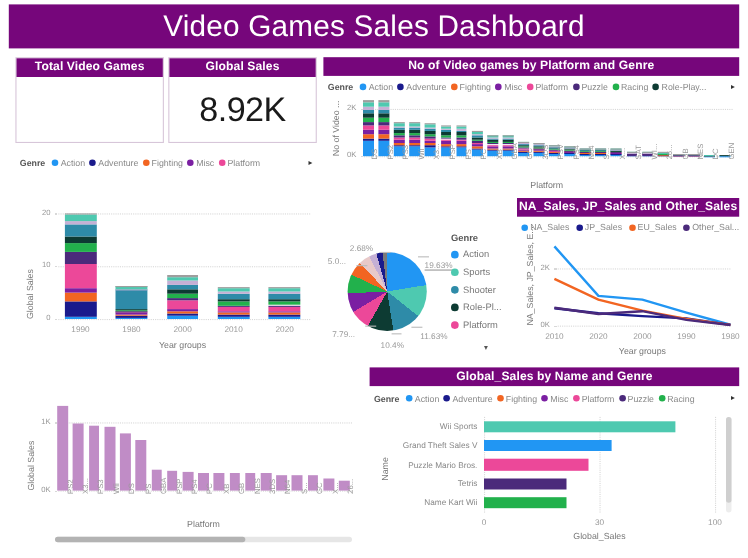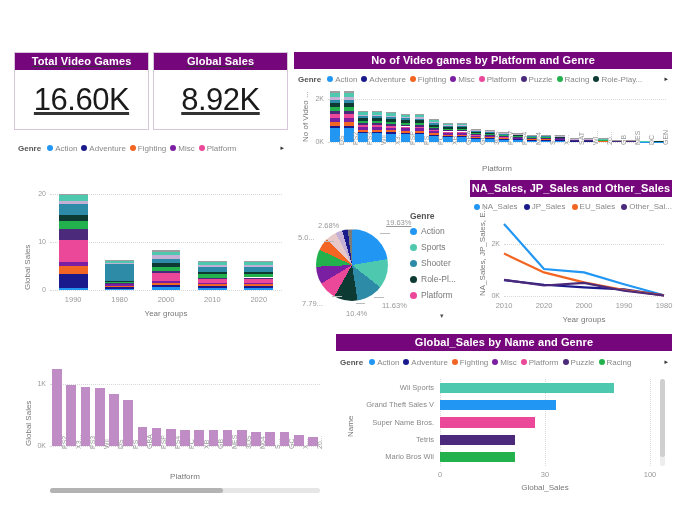--- a/index.html
+++ b/index.html
@@ -20,21 +20,21 @@
 
   
   .card{position:absolute;background:#fff;box-sizing:border-box;}
   .card-title{
     background:#76067b;color:#fff;font-size:11px;font-weight:bold;
     text-align:center;line-height:17px;height:17px;letter-spacing:.1px;
     white-space:nowrap;overflow:hidden;
   }
 
   
-  .kpi{border:1px solid #d7c6d9;text-decoration:underline;}
+  .kpi{border:1px solid #d7c6d9;}
   .kpi .kpi-body{
     display:flex;align-items:center;justify-content:center;
     height:calc(100% - 17px);
   }
   .kpi .kpi-value{font-size:31px;font-weight:300;color:#1a1a1a;letter-spacing:-0.5px;}
 
   
   .legend{display:flex;align-items:center;gap:4px;font-size:8px;color:#888;padding-left:4px;
           white-space:nowrap;overflow:hidden;}
   .legend .lg-title{font-weight:bold;color:#555;margin-right:2px;}
@@ -79,26 +79,26 @@
 
   
   .hbar{position:absolute;left:0;}
   .hlabel{position:absolute;font-size:7.5px;color:#888;text-align:right;white-space:nowrap;}
 </style>
 </head>
 <body>
 
 <div class="dash">
 
+  <div class="header">
+    <div class="title">Video Games Sales Dashboard</div>
+  </div>
 
   <div class="card kpi" style="left:14px;top:52px;width:135px;height:78px;">
     <div class="card-title">Total Video Games</div>
-    <div class="kpi-body">
-      <div class="kpi-value">16.60K</div>
-    </div>
   </div>
 
   <div class="card kpi" style="left:153px;top:52px;width:135px;height:78px;">
     <div class="card-title">Global Sales</div>
     <div class="kpi-body">
       <div class="kpi-value">8.92K</div>
     </div>
   </div>
 
   <div class="card" style="left:14px;top:136px;width:274px;height:192px;">
@@ -617,21 +617,21 @@
           <div class="seg" style="bottom:0.6782608695652175px;height:0.026086956521739132px;background:#9e9e9e;"></div>
         </div>
         <div class="xtick-rot" style="left:368.0566666666667px;top:57px;">GEN</div>
         <div class="axis-title" style="position:absolute;left:34px;top:76px;width:338px;text-align:center;">Platform</div>
       </div>
   </div>
 
   <div class="card" style="left:294px;top:180px;width:172px;height:148px;">
     <div class="plot" id="plot-pie" style="left:0;top:17px;width:172px;height:131px;">
         <div class="pie" style="left:22px;top:32px;width:72px;height:72px;background:conic-gradient(from 0deg,#2196f3 0deg 80.61601642710471deg,#4ec9b0 80.61601642710471deg 128.3778234086242deg,#2e8ba8 128.3778234086242deg 171.08829568788497deg,#0d3b33 171.08829568788497deg 209.36344969199178deg,#ec4899 209.36344969199178deg 238.93223819301846deg,#7b1fa2 238.93223819301846deg 267.2689938398357deg,#22b14c 267.2689938398357deg 295.1950718685831deg,#f26522 295.1950718685831deg 315.72895277207385deg,#e8c9c9 315.72895277207385deg 332.9774127310061deg,#c5b0d5 332.9774127310061deg 343.9835728952772deg,#1a1a8c 343.9835728952772deg 353.0184804928131deg,#7a7a7a 353.0184804928131deg 360deg);"></div>
-        <div class="pie-label" style="left:92px;top:21px;text-decoration:underline;">19.63%</div>
+        <div class="pie-label" style="left:92px;top:40px;text-decoration:underline;">19.63%</div>
         <div class="leader" style="left:86px;top:36px;width:10px;height:1px;"></div>
         <div class="pie-label" style="left:88px;top:104px;">11.63%</div>
         <div class="leader" style="left:80px;top:100px;width:10px;height:1px;"></div>
         <div class="pie-label" style="left:52px;top:112px;">10.4%</div>
         <div class="leader" style="left:62px;top:106px;width:9px;height:1px;"></div>
         <div class="pie-label" style="left:8px;top:102px;">7.79...</div>
         <div class="leader" style="left:38px;top:99px;width:10px;height:1px;"></div>
         <div class="pie-label" style="left:4px;top:36px;">5.0...</div>
         <div class="leader" style="left:30px;top:44px;width:10px;height:1px;"></div>
         <div class="pie-label" style="left:24px;top:24px;">2.68%</div>
@@ -795,25 +795,25 @@
         <div style="position:absolute;left:104px;top:8px;height:87px;border-left:1px dotted #d8d8d8;"></div>
         <div class="xtick" style="left:88px;top:99px;width:32px;">0</div>
         <div style="position:absolute;left:209px;top:8px;height:87px;border-left:1px dotted #d8d8d8;"></div>
         <div class="xtick" style="left:193px;top:99px;width:32px;">30</div>
         <div style="position:absolute;left:314px;top:8px;height:87px;border-left:1px dotted #d8d8d8;"></div>
         <div class="xtick" style="left:298px;top:99px;width:32px;">100</div>
         <div class="hlabel" style="left:0;top:11.7px;width:98px;">Wii Sports</div>
         <div class="hbar" style="left:104px;top:11.654px;width:173.67000000000002px;height:10.091999999999999px;background:#4ec9b0;"></div>
         <div class="hlabel" style="left:0;top:29.099999999999994px;width:98px;">Grand Theft Sales V</div>
         <div class="hbar" style="left:104px;top:29.054px;width:115.92000000000002px;height:10.091999999999999px;background:#2196f3;"></div>
-        <div class="hlabel" style="left:0;top:46.49999999999999px;width:98px;">Super Name Bros.</div>
+        <div class="hlabel" style="left:0;top:46.49999999999999px;width:98px;">Puzzle Mario Bros.</div>
         <div class="hbar" style="left:104px;top:46.45399999999999px;width:95.13px;height:10.091999999999999px;background:#ec4899;"></div>
         <div class="hlabel" style="left:0;top:63.900000000000006px;width:98px;">Tetris</div>
         <div class="hbar" style="left:104px;top:63.854px;width:75.17999999999999px;height:10.091999999999999px;background:#4b2a7b;"></div>
-        <div class="hlabel" style="left:0;top:81.29999999999998px;width:98px;">Mario Bros Wii</div>
+        <div class="hlabel" style="left:0;top:81.29999999999998px;width:98px;">Name Kart Wii</div>
         <div class="hbar" style="left:104px;top:81.25399999999999px;width:74.55px;height:10.091999999999999px;background:#22b14c;"></div>
         <div class="axis-title" style="position:absolute;left:104px;top:112px;width:210px;text-align:center;">Global_Sales</div>
         <div class="vscroll" style="left:324px;top:8px;height:87px;">
           <div class="thumb" style="height:78.3px;"></div>
         </div>
       </div>
   </div>
 
 </div>
 

